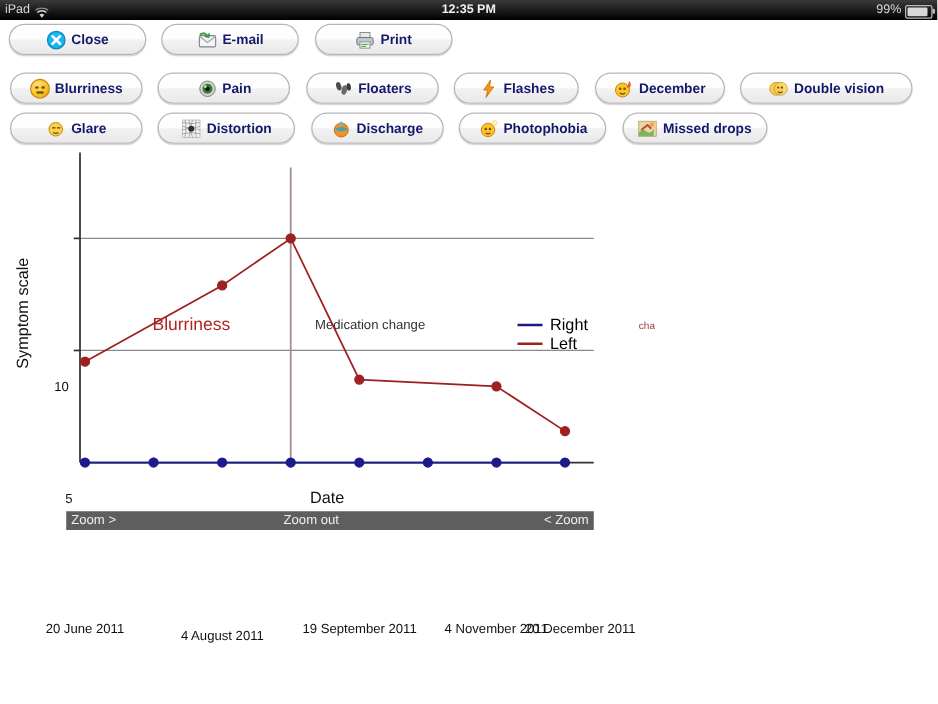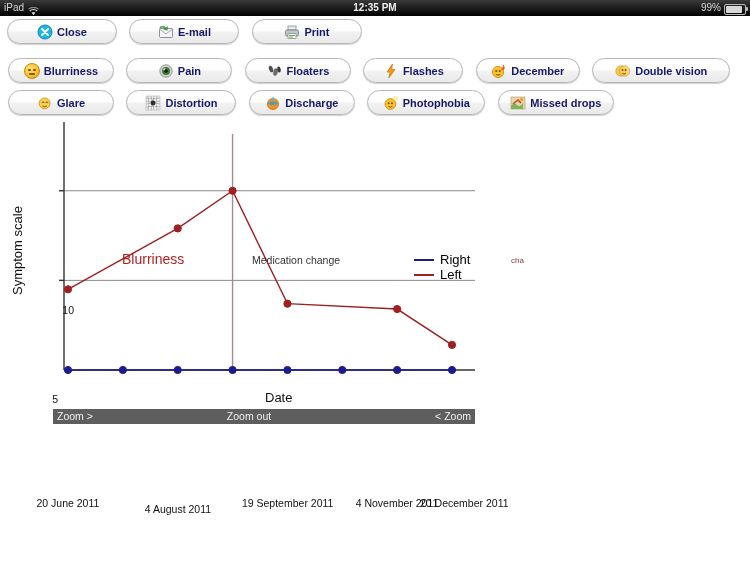--- a/index.html
+++ b/index.html
@@ -50,21 +50,21 @@
   .face .eyes{position:absolute;left:3px;right:3px;top:5px;height:2px;}
   .face .eyes:before,.face .eyes:after{content:"";position:absolute;top:0;width:3px;height:2px;background:#7a5a06;border-radius:1px;}
   .face .eyes:before{left:0;} .face .eyes:after{right:0;}
   .face .mouth{position:absolute;left:4px;right:4px;bottom:3px;height:2px;background:#7a5a06;border-radius:1px;}
 
   
   #chart{position:absolute;left:0;top:120px;width:750px;height:300px;}
   #plot{position:absolute;left:0;top:0;width:750px;height:300px;}
   .ax-label{position:absolute;font-size:13px;color:#111;}
   #ylab{left:10px;top:175px;transform:rotate(-90deg);transform-origin:left top;white-space:nowrap;}
-  #xlab{left:248px;top:270px;margin-left:17px;}
+  #xlab{left:248px;top:270px;}
   .tick-lbl{position:absolute;font-size:10.5px;color:#111;white-space:nowrap;}
   .ytick{text-align:right;width:28px;}
   #chart-title{position:absolute;left:122px;top:131px;font-size:14px;color:#b22222;}
   #med-note{position:absolute;left:208px;top:134px;font-size:10.5px;color:#333;margin-left:44px;}
   #legend{position:absolute;left:414px;top:132px;font-size:13px;color:#000;line-height:15px;}
   #legend .lrow{display:flex;align-items:center;gap:6px;}
   #legend .swatch{display:inline-block;width:20px;height:0;border-top:2px solid #000;}
   #clipped{position:absolute;left:510px;top:136px;font-size:8px;color:#8b3a3a;width:14px;overflow:hidden;white-space:nowrap;text-align:right;}
 
   
@@ -324,21 +324,21 @@
         <circle cx="177.71428571428572" cy="108.38518518518518" r="3.6" fill="#9e2020" stroke="#9e2020" stroke-width="1"></circle>
         <circle cx="232.57142857142856" cy="70.74074074074076" r="3.6" fill="#9e2020" stroke="#9e2020" stroke-width="1"></circle>
         <circle cx="287.42857142857144" cy="183.67407407407407" r="3.6" fill="#9e2020" stroke="#9e2020" stroke-width="1"></circle>
         <circle cx="397.1428571428571" cy="189.05185185185186" r="3.6" fill="#9e2020" stroke="#9e2020" stroke-width="1"></circle>
         <circle cx="452" cy="224.9037037037037" r="3.6" fill="#9e2020" stroke="#9e2020" stroke-width="1"></circle>
       </g>
   </svg>
 
   <div id="ylabels">
       <div class="tick-lbl ytick" style="left: 30px; top: 273.37px;">5</div>
-      <div class="tick-lbl ytick" style="left: 46px; top: 183.741px;">10</div>
+      <div class="tick-lbl ytick" style="left: 27px; top: 183.741px;">10</div>
     </div>
   <div id="xlabels">
       <div class="tick-lbl" style="top: 377px; left: 36.5px;">20 June 2011</div>
       <div class="tick-lbl" style="top: 383px; left: 144.714px;">4 August 2011</div>
       <div class="tick-lbl" style="top: 377px; left: 241.929px;">19 September 2011</div>
       <div class="tick-lbl" style="top: 377px; left: 355.643px;">4 November 2011</div>
       <div class="tick-lbl" style="top: 377px; left: 420px;">20 December 2011</div>
     </div>
 </div>
 

